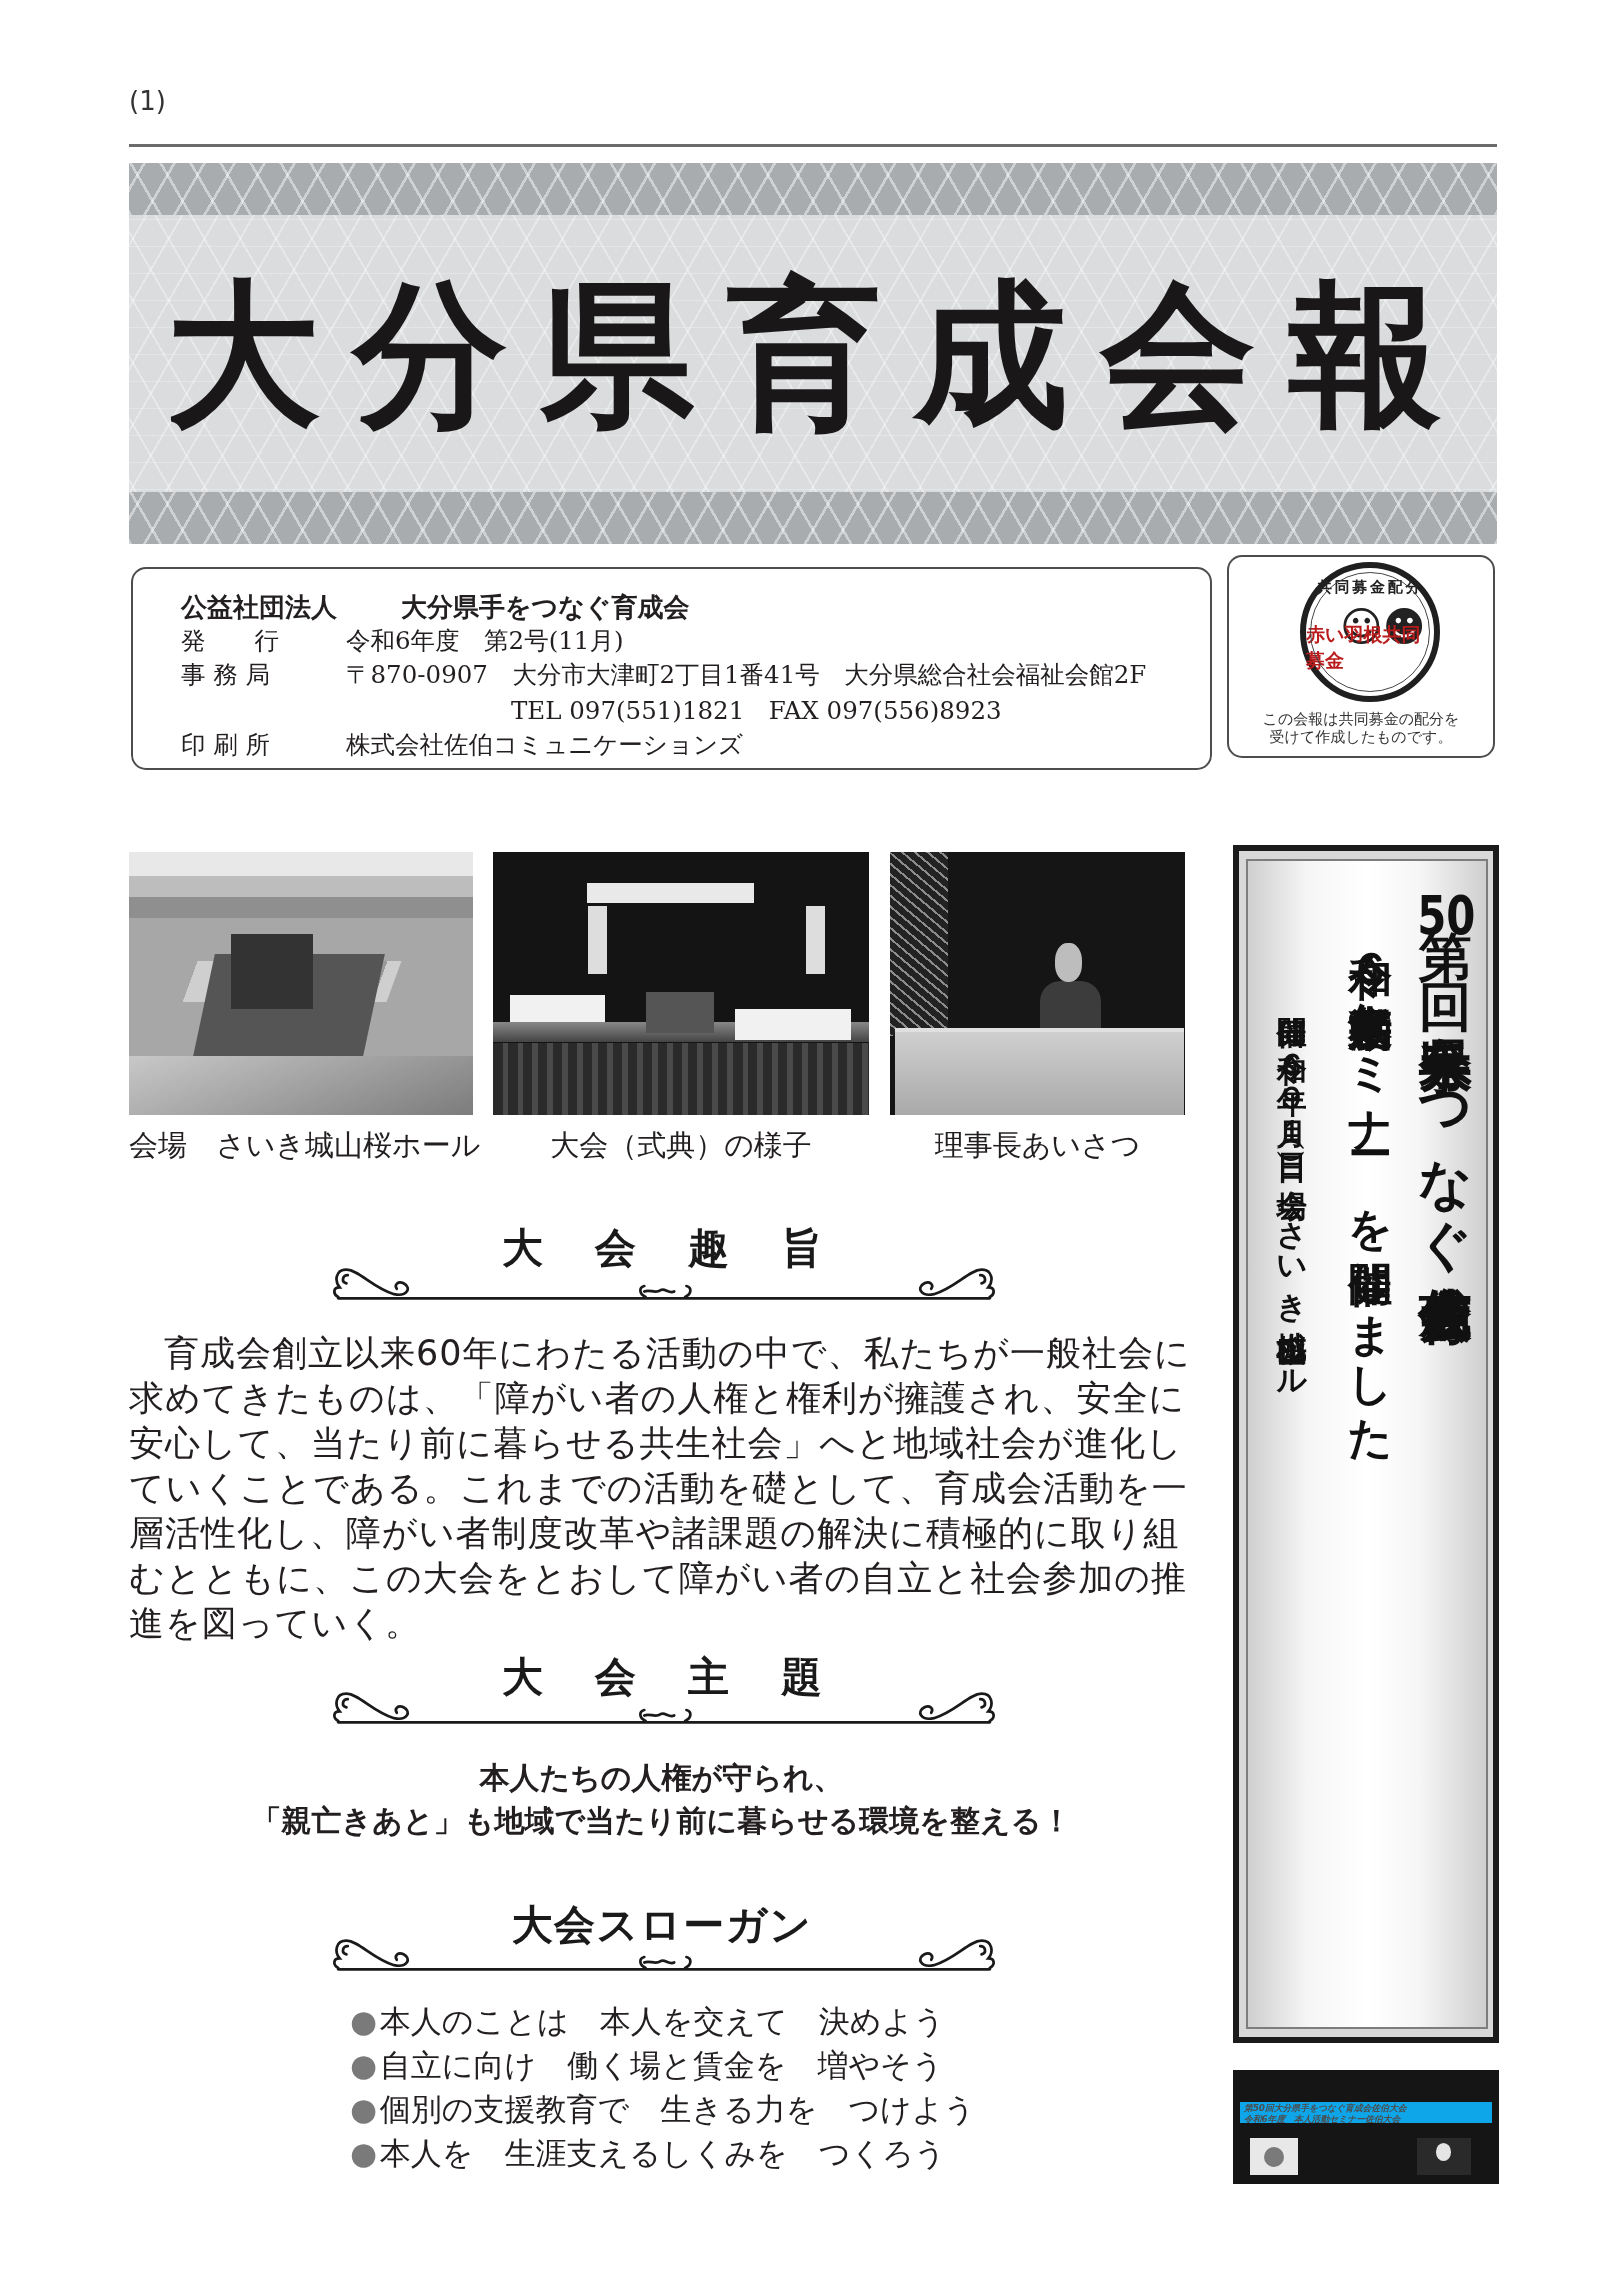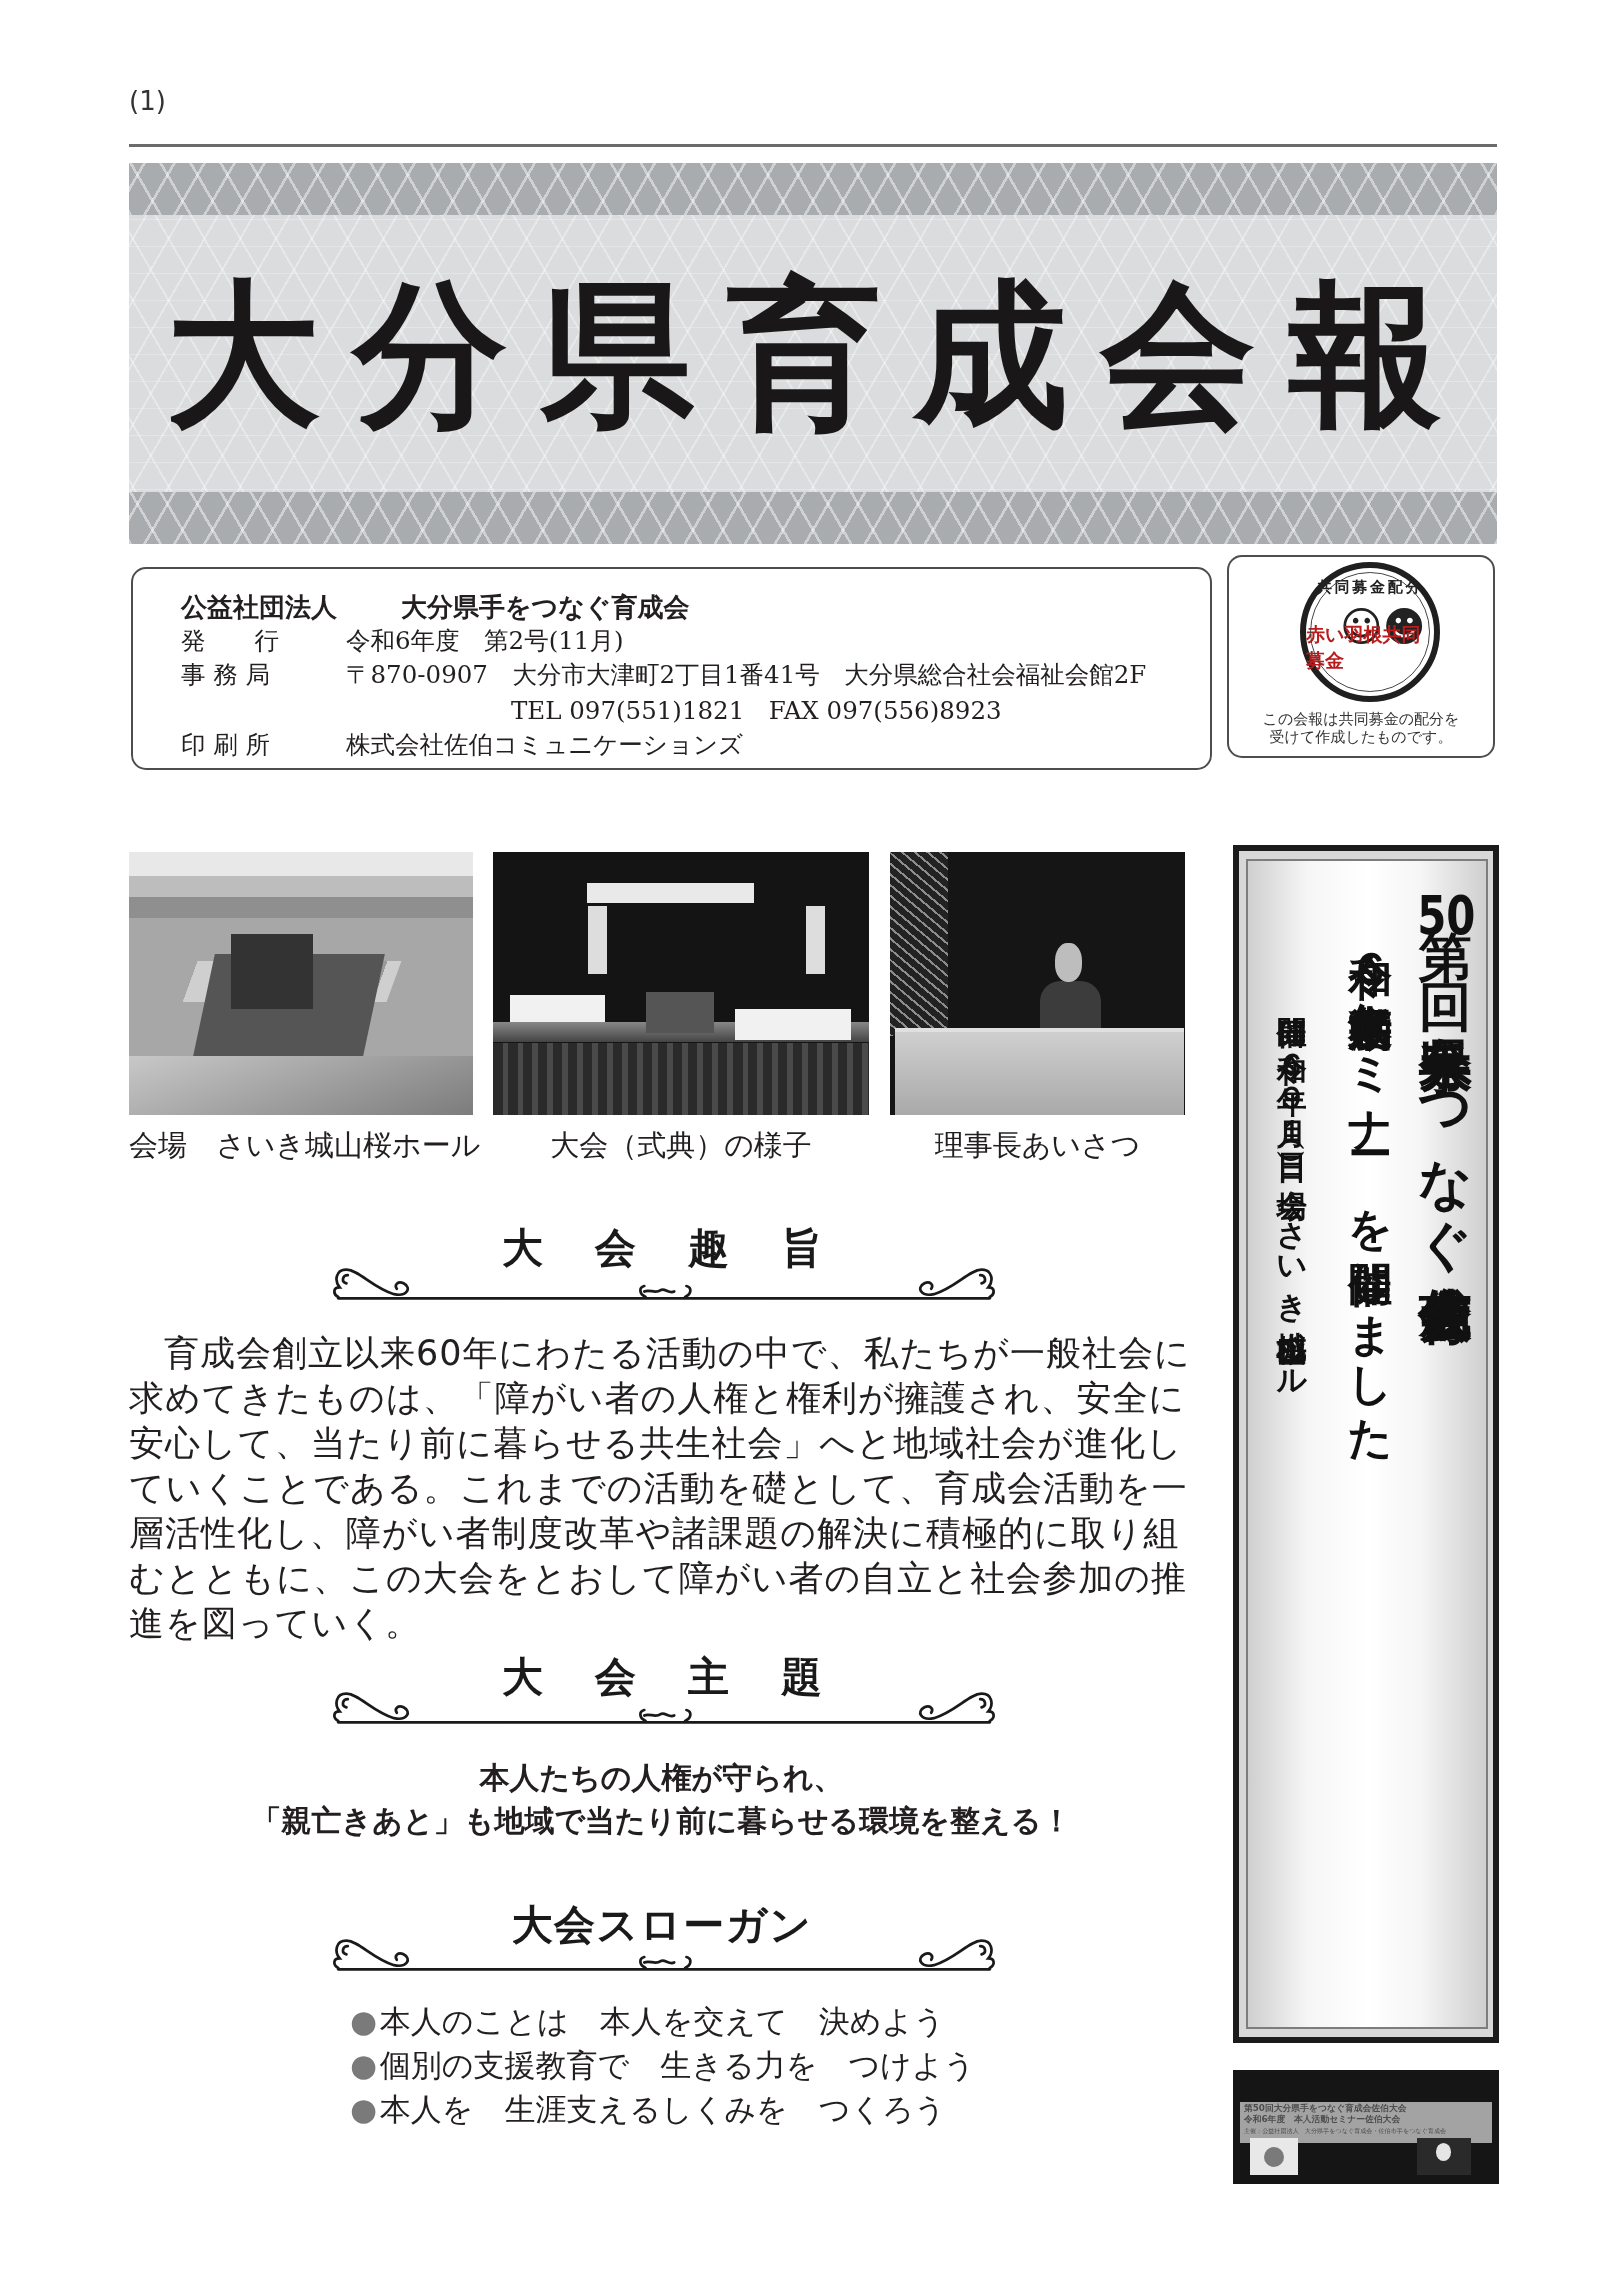--- a/index.html
+++ b/index.html
@@ -73,21 +73,21 @@
   .event-inner { position: absolute; left: 6.8px; top: 8.2px; right: 5.4px; bottom: 8.2px; border: 2.7px solid #7d7d7d;
       background: linear-gradient(90deg, #cfcfcf 0%, #f6f6f6 25%, #ffffff 50%, #f6f6f6 72%, #cfcfcf 100%); }
   .vcol { position: absolute; writing-mode: vertical-rl; text-orientation: upright; white-space: nowrap; font-family: "DejaVu Sans", sans-serif; font-weight: bold; color: #111; }
   .vcol-1 { left: 170px; top: 27px; font-size: 53px; line-height: 57px; letter-spacing: 0.7px; }
   .vcol-1 .num { text-combine-upright: all; }
   .vcol-2 { left: 99px; top: 58px; font-size: 44px; line-height: 48px; letter-spacing: 1.4px; }
   .vcol-3 { left: 27px; top: 133px; font-size: 30px; line-height: 34px; letter-spacing: 1.4px; }
 
   
   .stage-photo { left: 1233px; top: 2070px; width: 266px; height: 114px; background: #151515; overflow: hidden; }
-  .stage-photo .sign { position: absolute; left: 6.8px; top: 32px; width: 252px; height: 41px; background: #a3a3a3; color: #4c4c4c; font-size: 8.8px; line-height: 11px; font-weight: bold; padding: 1.4px 4.1px; overflow: hidden; white-space: nowrap; }
+  .stage-photo .sign { position: absolute; left: 6.8px; top: 32px; width: 252px; height: 21px; background: #0ea5e9; color: #4c4c4c; font-size: 8.8px; line-height: 11px; font-weight: bold; padding: 1.4px 4.1px; overflow: hidden; white-space: nowrap; font-style: italic; }
   .stage-photo .sign .sm { font-size: 6.1px; font-weight: normal; }
   .stage-photo .jp-flag { position: absolute; left: 17px; top: 68px; width: 48px; height: 37px; background: #e8e8e8; }
   .stage-photo .jp-flag::after { content: ""; position: absolute; left: 13.6px; top: 8.8px; width: 20.4px; height: 20.4px; border-radius: 50%; background: #7a7a7a; }
   .stage-photo .org-flag { position: absolute; left: 184px; top: 68px; width: 54px; height: 37px; background: #2a2a2a; }
   .stage-photo .org-flag::after { content: ""; position: absolute; left: 19px; top: 5.4px; width: 15px; height: 17.7px; border-radius: 50%; background: #e5e5e5; }
 
   
   .section-heading { left: 331px; width: 662px; text-align: center; font-family: "DejaVu Sans", sans-serif; font-weight: bold; font-size: 41px; line-height: 45px; color: #1a1a1a; white-space: nowrap; }
   .spaced { letter-spacing: 52px; padding-left: 52px; }
   .ornament { left: 331px; width: 666px; height: 34px; }
@@ -219,16 +219,17 @@
     <path d="M10 46 H968"></path>
     <path d="M10 44 C2 40 2 30 12 30 C4 20 6 4 22 4 C40 4 60 30 92 40 C112 44 118 30 106 24 C98 20 92 26 96 32"></path>
     <path d="M968 44 C976 40 976 30 966 30 C974 20 972 4 956 4 C938 4 918 30 886 40 C866 44 860 30 872 24 C880 20 886 26 882 32"></path>
     <path d="M22 24 C14 22 16 12 24 12"></path>
     <path d="M956 24 C964 22 962 12 954 12"></path>
     <path d="M462 44 C452 40 452 30 460 28 M460 36 C468 32 476 40 484 34 C490 30 496 40 504 36 M520 44 C530 40 530 30 522 28"></path>
   </g>
 </svg>
 <ul class="abs slogans">
   <li><span class="bullet">●</span><span>本人のことは　本人を交えて　決めよう</span></li>
+  <li><span class="bullet">●</span><span>自立に向け　働く場と賃金を　増やそう</span></li>
   <li><span class="bullet">●</span><span>個別の支援教育で　生きる力を　つけよう</span></li>
   <li><span class="bullet">●</span><span>本人を　生涯支えるしくみを　つくろう</span></li>
 </ul>
 
 
 </body></html>

